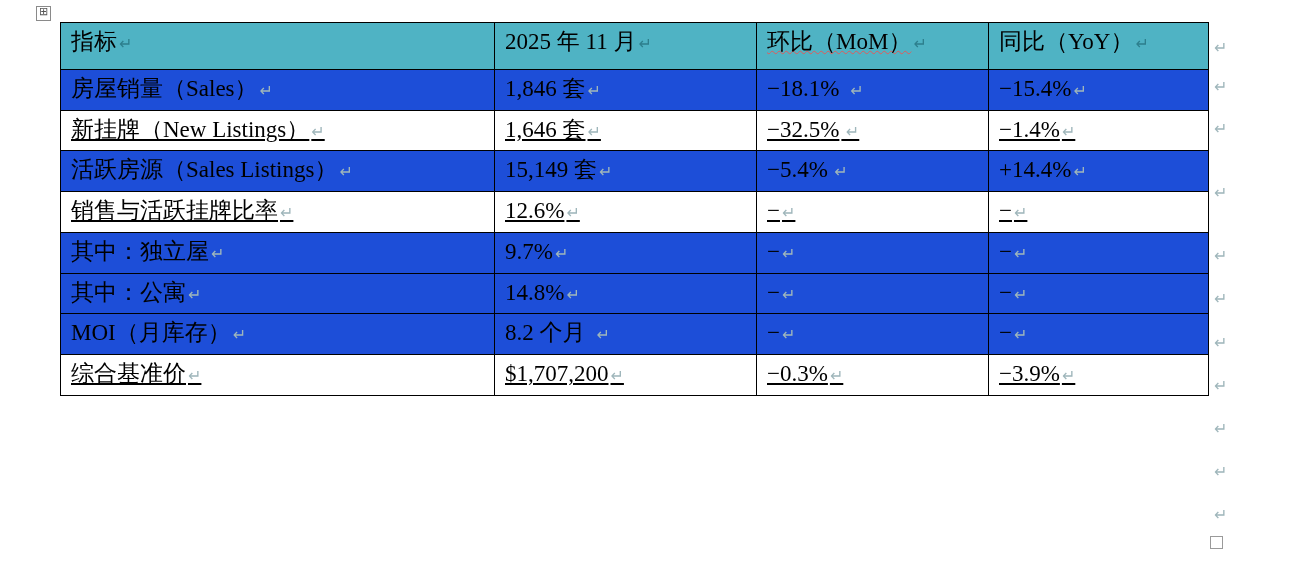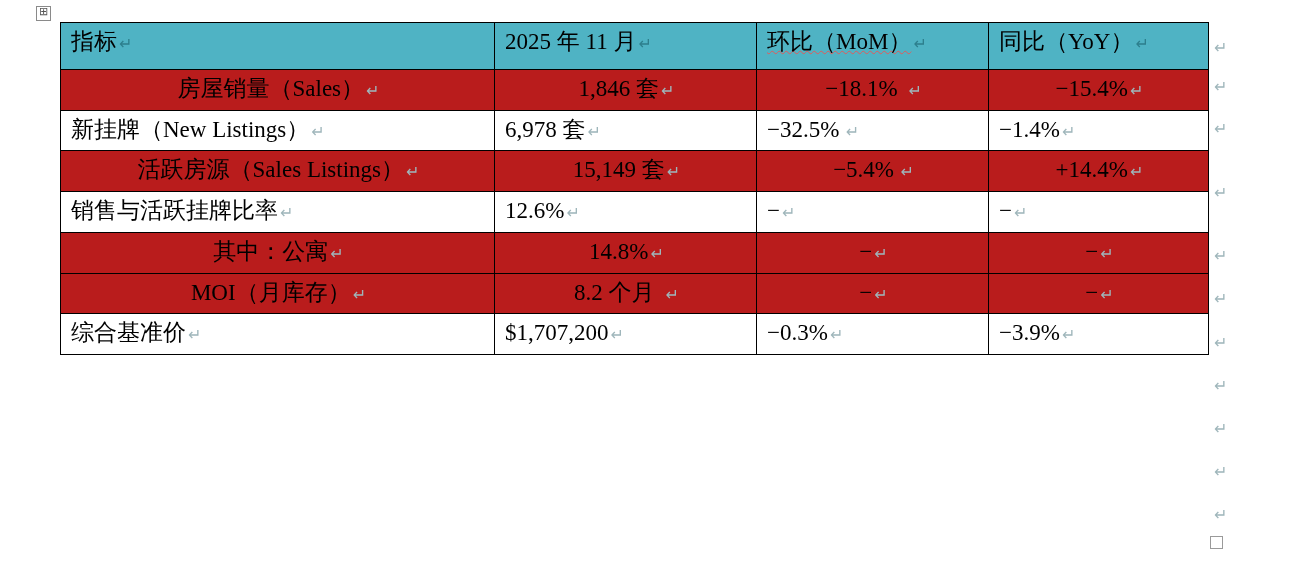--- a/index.html
+++ b/index.html
@@ -75,25 +75,25 @@
 
   thead th {
     background: #4fb3c4;
     color: #000000;
     font-size: 24px;
     font-weight: normal;
     height: 38px;
   }
 
   tbody tr.alt td {
-    background: #b91c1c;
-    text-align: center;
+    background: #1d4ed8;
   }
   tbody tr.plain td {
     background: #ffffff;
+    text-decoration: underline;
   }
 
   col.c1 { width: 434px; }
   col.c2 { width: 262px; }
   col.c3 { width: 232px; }
   col.c4 { width: 220px; }
 
   
   .pilcrow {
     color: #9fb6bb;
@@ -158,33 +158,39 @@
     </thead>
     <tbody>
       <tr class="alt">
         <td><span>房屋销量（Sales）</span><span class="pilcrow">↵</span></td>
         <td><span>1,846 套</span><span class="pilcrow">↵</span></td>
         <td><span>−18.1%</span><span class="pilcrow">&nbsp;&nbsp;↵</span></td>
         <td><span>−15.4%</span><span class="pilcrow">↵</span></td>
       </tr>
       <tr class="plain">
         <td><span>新挂牌（New Listings）</span><span class="pilcrow">↵</span></td>
-        <td><span>6,978 套</span><span class="pilcrow">↵</span></td>
+        <td><span>1,646 套</span><span class="pilcrow">↵</span></td>
         <td><span>−32.5%</span><span class="pilcrow">&nbsp;↵</span></td>
         <td><span>−1.4%</span><span class="pilcrow">↵</span></td>
       </tr>
       <tr class="alt">
         <td><span>活跃房源（Sales Listings）</span><span class="pilcrow">↵</span></td>
         <td><span>15,149 套</span><span class="pilcrow">↵</span></td>
         <td><span>−5.4%</span><span class="pilcrow">&nbsp;↵</span></td>
         <td><span>+14.4%</span><span class="pilcrow">↵</span></td>
       </tr>
       <tr class="plain">
         <td><span>销售与活跃挂牌比率</span><span class="pilcrow">↵</span></td>
         <td><span>12.6%</span><span class="pilcrow">↵</span></td>
+        <td><span>−</span><span class="pilcrow">↵</span></td>
+        <td><span>−</span><span class="pilcrow">↵</span></td>
+      </tr>
+      <tr class="alt">
+        <td><span>其中：独立屋</span><span class="pilcrow">↵</span></td>
+        <td><span>9.7%</span><span class="pilcrow">↵</span></td>
         <td><span>−</span><span class="pilcrow">↵</span></td>
         <td><span>−</span><span class="pilcrow">↵</span></td>
       </tr>
       <tr class="alt">
         <td><span>其中：公寓</span><span class="pilcrow">↵</span></td>
         <td><span>14.8%</span><span class="pilcrow">↵</span></td>
         <td><span>−</span><span class="pilcrow">↵</span></td>
         <td><span>−</span><span class="pilcrow">↵</span></td>
       </tr>
       <tr class="alt">

